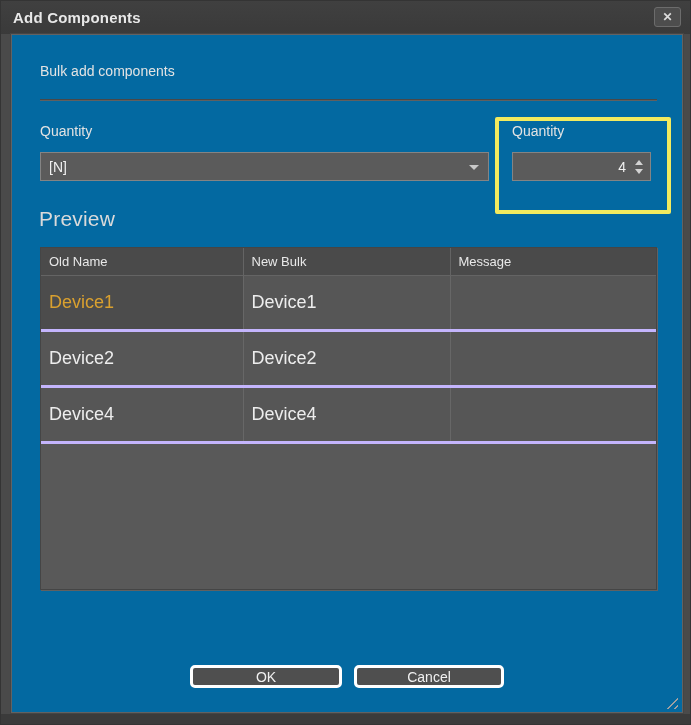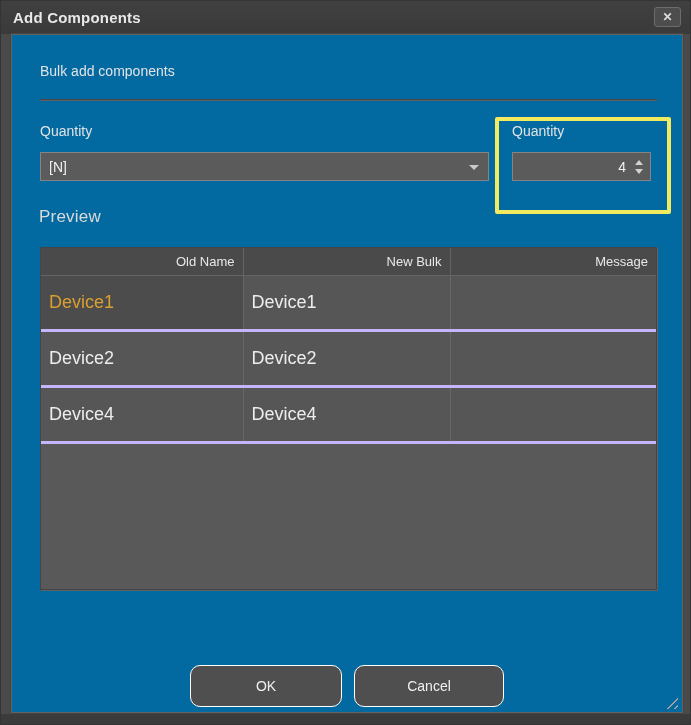--- a/index.html
+++ b/index.html
@@ -117,39 +117,39 @@
   .highlight-box {
     position: absolute; left: 483px; top: 82px;
     width: 176px; height: 97px;
     border: 4px solid #f2ea5f;
     border-radius: 2px;
     pointer-events: none;
   }
 
   .preview-heading {
     position: absolute; left: 27px; top: 172px;
-    font-size: 17px; color: #dadada;
+    font-size: 21px; color: #dadada;
     letter-spacing: 0.2px;
   }
 
   
   .table-wrap {
     position: absolute; left: 28px; top: 212px;
     width: 617px; height: 343px;
     background: #595959;
     border: 1px solid #454545;
     box-shadow: 1px 1px 0 #616161;
     overflow: hidden;
   }
   .tbl { width: 100%; border-collapse: collapse; table-layout: fixed; }
   .tbl th {
     height: 27px;
     background: #4a4a4a;
     font-size: 13px; font-weight: normal; color: #e8e8e8;
-    text-align: right; padding: 0 8px;
+    text-align: left; padding: 0 8px;
     border-right: 1px solid #646464;
     border-bottom: 1px solid #646464;
   }
   .tbl th:last-child { border-right: none; }
   .tbl td {
     height: 27px;
     background: #565656;
     font-size: 18px; color: #ededed;
     padding: 16px 8px;
     border-right: 1px solid #676767;
@@ -158,24 +158,24 @@
   }
   .tbl td:last-child { border-right: none; }
   .tbl td.selected {
     background: #4c4c4c;
     color: #d9a02f;
   }
 
   
   .btn {
     position: absolute; top: 630px;
-    height: 42px;
+    height: 23px;
     background: #4f4f4f;
-    border: 1px solid #ffffff;
-    border-radius: 10px;
+    border: 3px solid #ffffff;
+    border-radius: 5px;
     color: #f0f0f0; font-size: 14px;
     font-family: "Liberation Sans", sans-serif;
     display: flex; align-items: center; justify-content: center;
     cursor: default;
   }
   .btn-ok { left: 178px; width: 152px; }
   .btn-cancel { left: 342px; width: 150px; }
 
   
   .resize-grip {

